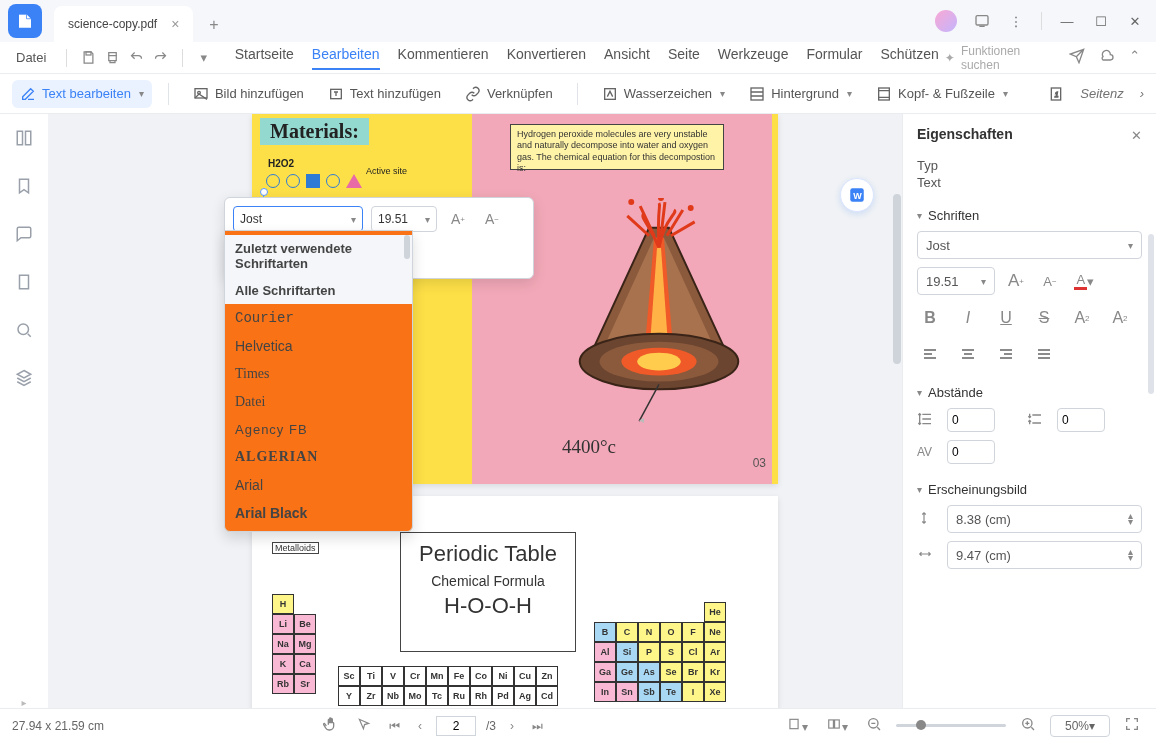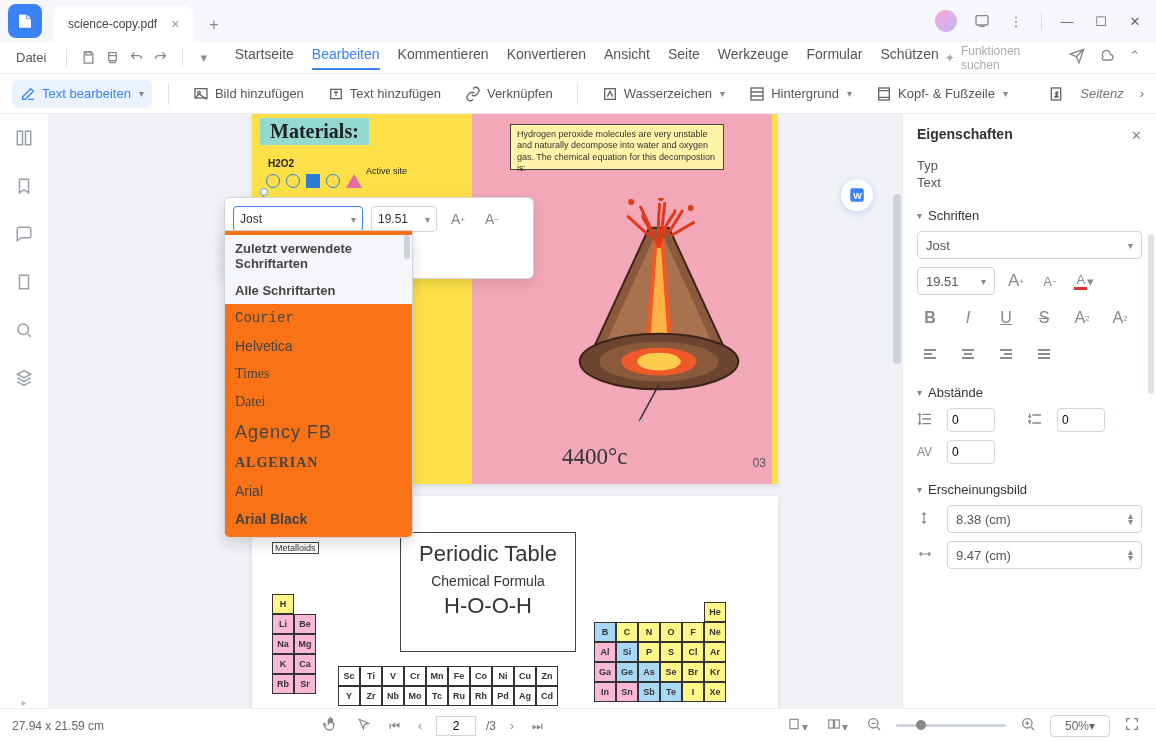--- a/index.html
+++ b/index.html
@@ -53,21 +53,21 @@
 .page1 .pink { position:absolute; left:220px; top:0; width:300px; height:370px; background:#f2a8b8; }
 .page1 .note { position:absolute; left:258px; top:10px; width:214px; height:46px; background:#fff3a8; border:1px solid #444; font-size:9px; padding:4px 6px; line-height:1.25; }
 .page1 .materials { position:absolute; left:8px; top:4px; background:#94d9cf; padding:2px 10px; font-weight:700; font-size:20px; color:#222; font-family: Georgia, serif;}
 .page1 .hooz { position:absolute; left:16px; top:44px; font-size:10px; font-weight:600; color:#222;}
 .page1 .activesite { position:absolute; left:66px; top:52px; font-size:9px; color:#222;margin-left:48px;}
 .page1 .shapes { position:absolute; left:14px; top:60px; display:flex; gap:6px; align-items:center;}
 .page1 .shapes .circ { width:14px; height:14px; border:1.5px solid #2e7bd6; border-radius:50%; }
 .page1 .shapes .sq { width:14px; height:14px; background:#2e7bd6; }
 .page1 .shapes .tri { width:0; height:0; border-left:8px solid transparent; border-right:8px solid transparent; border-bottom:14px solid #e86aa6; }
 .page1 .pagenum { position:absolute; right:12px; bottom:14px; font-size:12px; color:#555; }
-.page1 .temp { position:absolute; left:310px; top:330px; font-family: cursive; font-size:23px; color:#333;}
+.page1 .temp { position:absolute; left:310px; top:322px; font-family: cursive; font-size:19px; color:#333;}
 .volcano { position:absolute; left:298px; top:84px; width:218px; height:238px; }
 
 
 .sel { position:absolute; left:8px; top:78px; width:8px; height:264px; }
 .sel .sel-line { position:absolute; left:3px; top:0; width:1px; height:100%; background:#5b9bff; }
 .sel .sel-handle { width:8px; height:8px; border:1px solid #5b9bff; background:#fff; border-radius:50%; position:absolute; left:0; }
 .sel .h1{top:-4px}.sel .h2{top:128px}.sel .h3{bottom:-4px}
 
 .page2 { left:204px; top:382px; width:526px; height:214px; background:#fff; }
 .page2 .ptable-area {position:absolute; left:0; top:10px; width:100%; height:100%; }
@@ -92,21 +92,21 @@
 .popup-color { width:58px; height:26px; border:1px solid #d0d5dc; border-radius:4px; margin:4px 8px 8px; display:flex; align-items:center; justify-content:flex-end; padding:0 6px; font-size:10px; color:#888;}
 
 .droplist { position:absolute; left:176px; top:116px; width:189px; background:#f97316; border:1px solid #d0d5dc; border-radius:0 0 6px 6px; box-shadow:0 6px 14px rgba(0,0,0,.14); z-index:31; padding:4px 0;}
 .droplist-header { font-size:13px; font-weight:600; color:#444; padding:6px 10px; background:#f4f6f9;}
 .droplist-item { font-size:14px; color:#444; padding:6px 10px; cursor:pointer;}
 .droplist .courier{font-family:"Courier New",monospace;}
 .droplist .helv{font-family:Helvetica,Arial,sans-serif;}
 .droplist .times{font-family:"Times New Roman",serif;}
 .droplist .symbol{font-family:serif;}
 .droplist .zapf{font-family:serif; font-size:12px;}
-.droplist .agency{font-family:Impact,sans-serif; font-size:18px; letter-spacing:1px;}
+.droplist .agency{font-family:Impact,sans-serif; font-size:13px; letter-spacing:1px;}
 .droplist .alger{font-family:serif; font-weight:700; letter-spacing:1px; font-variant:small-caps;}
 .droplist .arial{font-family:Arial;}
 .droplist .arialblk{font-family:"Arial Black",Arial; font-weight:900;}
 .droplist-scroll { position:absolute; right:2px; top:4px; width:6px; height:24px; background:#cfd4db; border-radius:3px;}
 
 
 .fab { position:absolute; right:28px; top:64px; width:34px; height:34px; border-radius:50%; background:#fff; border:1px solid #dbe6ff; display:flex; align-items:center; justify-content:center; color:#3b82f6; font-weight:700; font-size:13px; box-shadow:0 2px 6px rgba(59,130,246,.2); z-index:5;}
 
 
 .props { width:254px; background:#fff; border-left:1px solid #eaedf0; padding: 12px 14px; overflow:auto; font-size:13px; color:#444; position:relative;}

